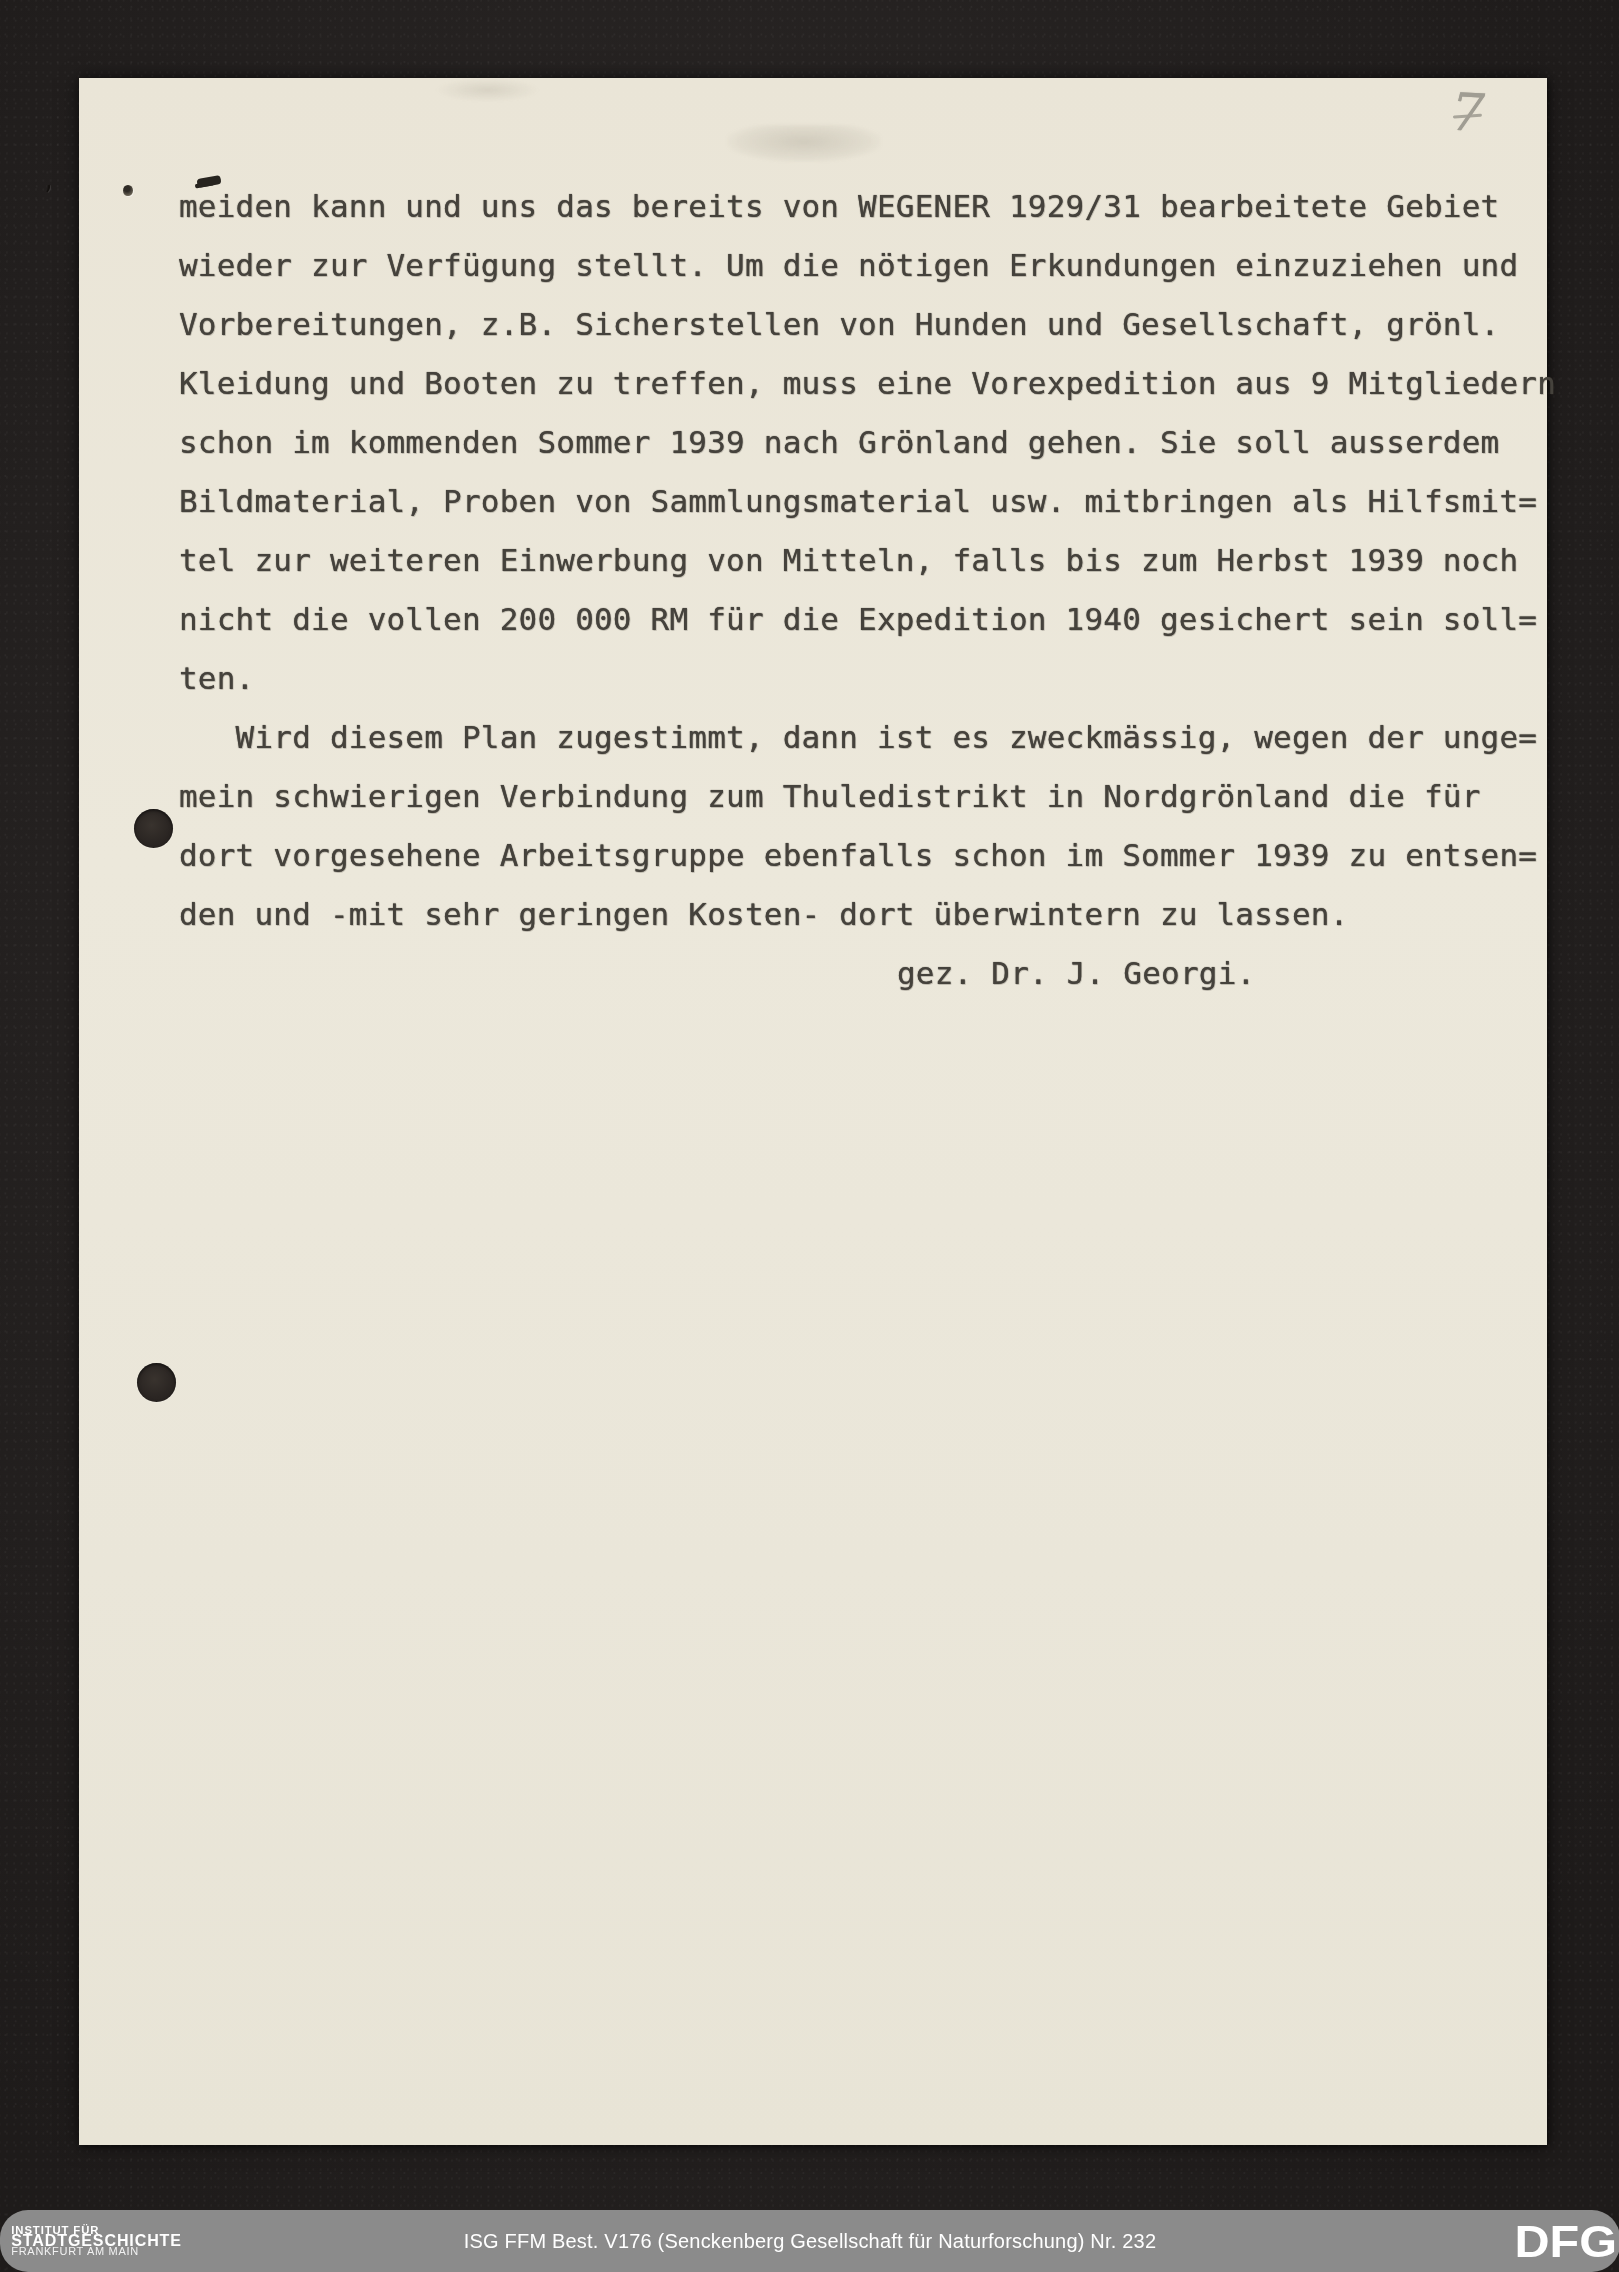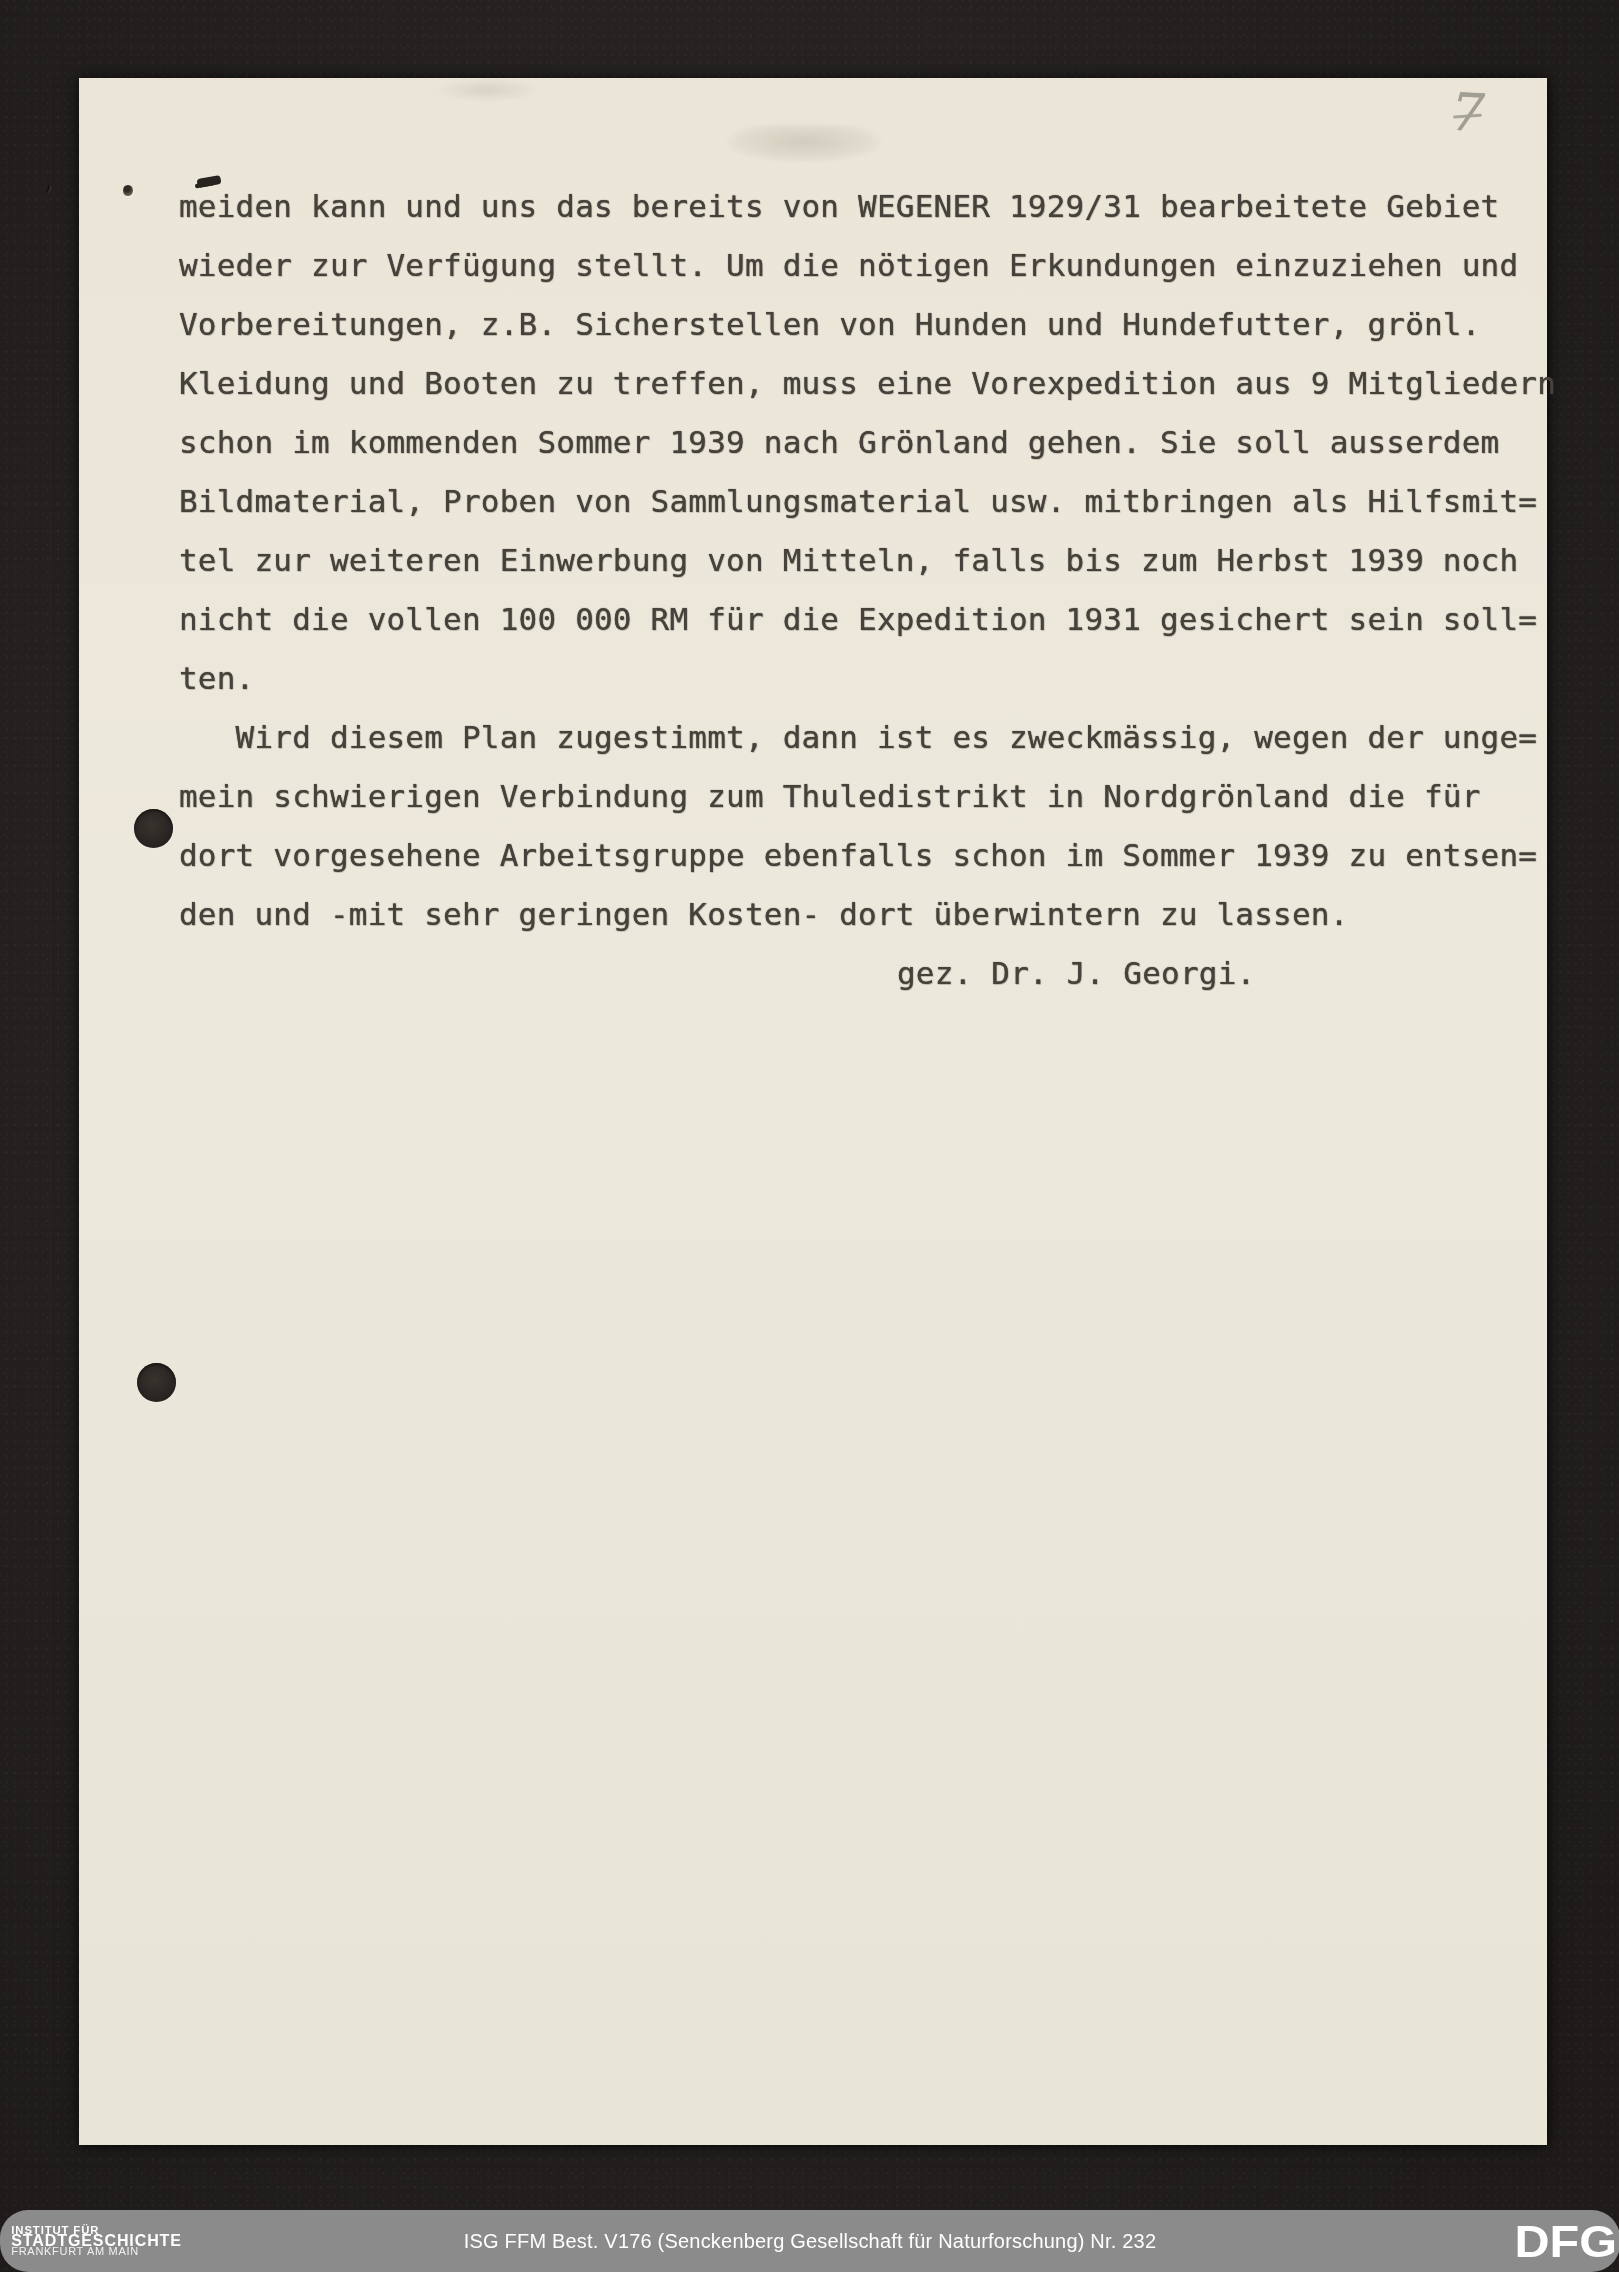--- a/index.html
+++ b/index.html
@@ -118,26 +118,26 @@
     <div class="ink-dash"></div>
 
     <div class="page-seven">
       <span>7</span>
       <span class="seven-bar"></span>
     </div>
 
     <div class="text-block">
       <div class="tw-line">meiden kann und uns das bereits von WEGENER 1929/31 bearbeitete Gebiet</div>
       <div class="tw-line">wieder zur Verfügung stellt. Um die nötigen Erkundungen einzuziehen und</div>
-      <div class="tw-line">Vorbereitungen, z.B. Sicherstellen von Hunden und Hundefutter, grönl.</div>
+      <div class="tw-line">Vorbereitungen, z.B. Sicherstellen von Hunden und Gesellschaft, grönl.</div>
       <div class="tw-line">Kleidung und Booten zu treffen, muss eine Vorexpedition aus 9 Mitgliedern</div>
       <div class="tw-line">schon im kommenden Sommer 1939 nach Grönland gehen. Sie soll ausserdem</div>
       <div class="tw-line">Bildmaterial, Proben von Sammlungsmaterial usw. mitbringen als Hilfsmit=</div>
       <div class="tw-line">tel zur weiteren Einwerbung von Mitteln, falls bis zum Herbst 1939 noch</div>
-      <div class="tw-line">nicht die vollen 100 000 RM für die Expedition 1931 gesichert sein soll=</div>
+      <div class="tw-line">nicht die vollen 200 000 RM für die Expedition 1940 gesichert sein soll=</div>
       <div class="tw-line">ten.</div>
       <div class="tw-line">   Wird diesem Plan zugestimmt, dann ist es zweckmässig, wegen der unge=</div>
       <div class="tw-line">mein schwierigen Verbindung zum Thuledistrikt in Nordgrönland die für</div>
       <div class="tw-line">dort vorgesehene Arbeitsgruppe ebenfalls schon im Sommer 1939 zu entsen=</div>
       <div class="tw-line">den und -mit sehr geringen Kosten- dort überwintern zu lassen.</div>
       <div class="tw-line sig">gez. Dr. J. Georgi.</div>
     </div>
 
     <div class="hole top"></div>
     <div class="hole bottom"></div>

